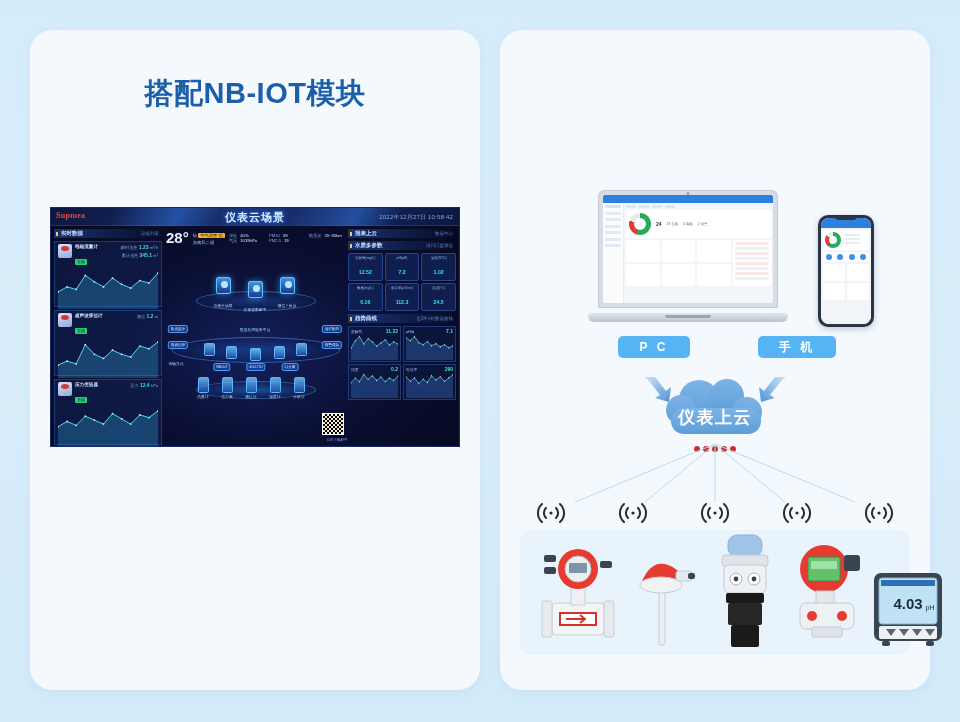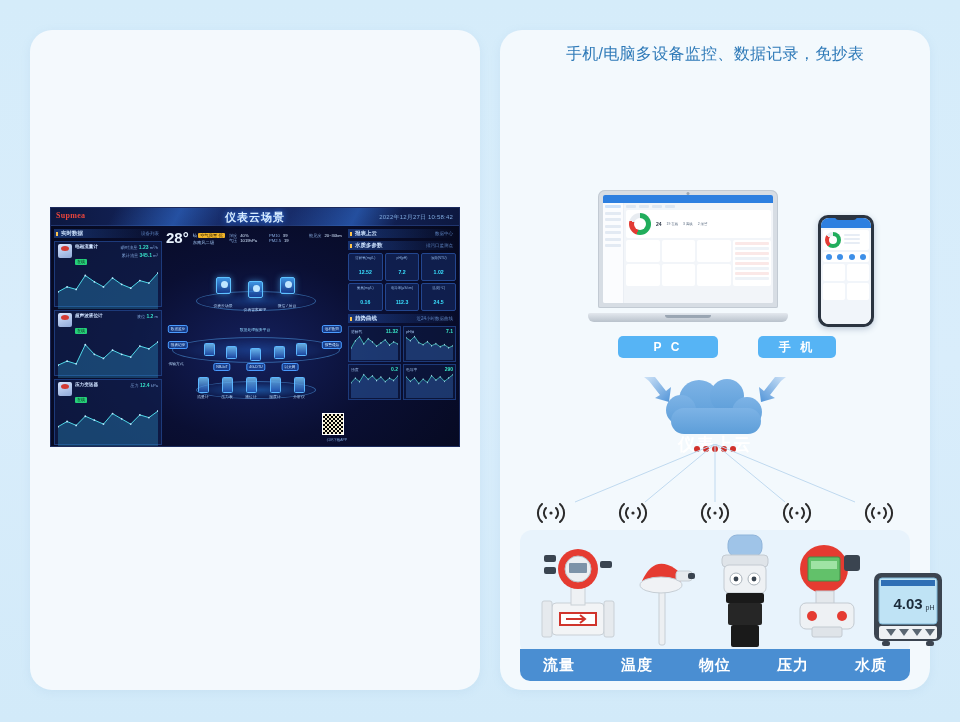--- a/index.html
+++ b/index.html
@@ -265,33 +265,33 @@
   .ph-icons{ display:flex; justify-content:space-around; background:#fff; border-radius:2px; padding:2px 0; margin-bottom:2px;}
   .ph-icons i{ width:6px; height:6px; border-radius:50%; background:#3d8fe8; display:block;}
   .ph-grid{ display:grid; grid-template-columns:1fr 1fr; gap:2px; }
   .ph-cell{ background:#fff; border-radius:2px; height:17px; }
 
   .tagbtn{
     position:absolute; height:22px; line-height:22px; text-align:center;
     background:#56b4f5; color:#fff; border-radius:5px; font-size:12px;
     letter-spacing:3px; font-weight:700;
   }
-  .tag-pc{ left:118px; top:306px; width:100px; }
+  .tag-pc{ left:118px; top:306px; width:72px; }
   .tag-ph{ left:258px; top:306px; width:78px; }
 
   
   .cloud-wrap{ position:absolute; left:0; top:330px; width:100%; height:120px; }
   .cloud{
     position:absolute; left:50%; transform:translateX(-50%); top:18px;
     width:120px; height:62px;
   }
   .cloud-svg{ display:block; }
   .cloud-text{
     position:absolute; left:0; right:0; top:28px; text-align:center;
-    color:#fff; font-size:17px; font-weight:700; letter-spacing:1.5px;margin-top:27px;
+    color:#fff; font-size:17px; font-weight:700; letter-spacing:1.5px;
   }
   .arrow{ position:absolute; width:30px; height:30px; }
   .arr-l{ left:142px; top:14px; }
   .arr-r{ right:142px; top:14px; }
   .dots{
     position:absolute; left:50%; transform:translateX(-50%); top:86px;
     display:flex; gap:3px;
   }
   .dots i{ width:6px; height:6px; border-radius:50%; background:#d0302a; display:block;}
 
@@ -312,20 +312,21 @@
     flex:1; text-align:center; color:#fff; font-size:15px; font-weight:700; letter-spacing:1px;
   }
   .prod{ position:absolute; bottom:4px; }
 </style>
 </head>
 <body>
 
 <div class="page">
 
   <section class="card card-left">
+    <h1 class="h1">搭配NB-IOT模块</h1>
 
     <div class="dash">
 
       <div class="dash-top">
         <div class="dash-swoosh sw-l"></div>
         <div class="dash-swoosh sw-r"></div>
         <div class="dash-logo">Supmea</div>
         <div class="dash-title">仪表云场景</div>
         <div class="dash-time">2022年12月27日 10:58:42</div>
       </div>
@@ -644,21 +645,20 @@
                 </svg>
             </div>
           </div>
         </div>
 
       </div>
     </div>
   </section>
 
   <section class="card card-right">
-    <div class="sub">手机/电脑多设备监控、数据记录，免抄表</div>
 
     <div class="devices-wrap">
 
       <div class="laptop">
         <div class="lid">
           <div class="screen">
             <div class="wa-top">
               <span>仪表管家云平台</span>
             </div>
             <div class="wa-main">
@@ -925,23 +925,16 @@
             <path d="M18 60 l5 7 5 -7 z"></path>
               <path d="M31 60 l5 7 5 -7 z"></path>
             <path d="M44 60 l5 7 5 -7 z"></path>
               <path d="M57 60 l5 7 5 -7 z"></path>
           </g>
           <rect x="14" y="72" width="8" height="5" rx="2" fill="#3b4450"></rect>
           <rect x="58" y="72" width="8" height="5" rx="2" fill="#3b4450"></rect>
         </svg>
       </div>
 
-      <div class="dev-strip">
-        <span>流量</span>
-        <span>温度</span>
-        <span>物位</span>
-        <span>压力</span>
-        <span>水质</span>
-      </div>
 
     </div>
   </section>
 </div>
 
 </body></html>

